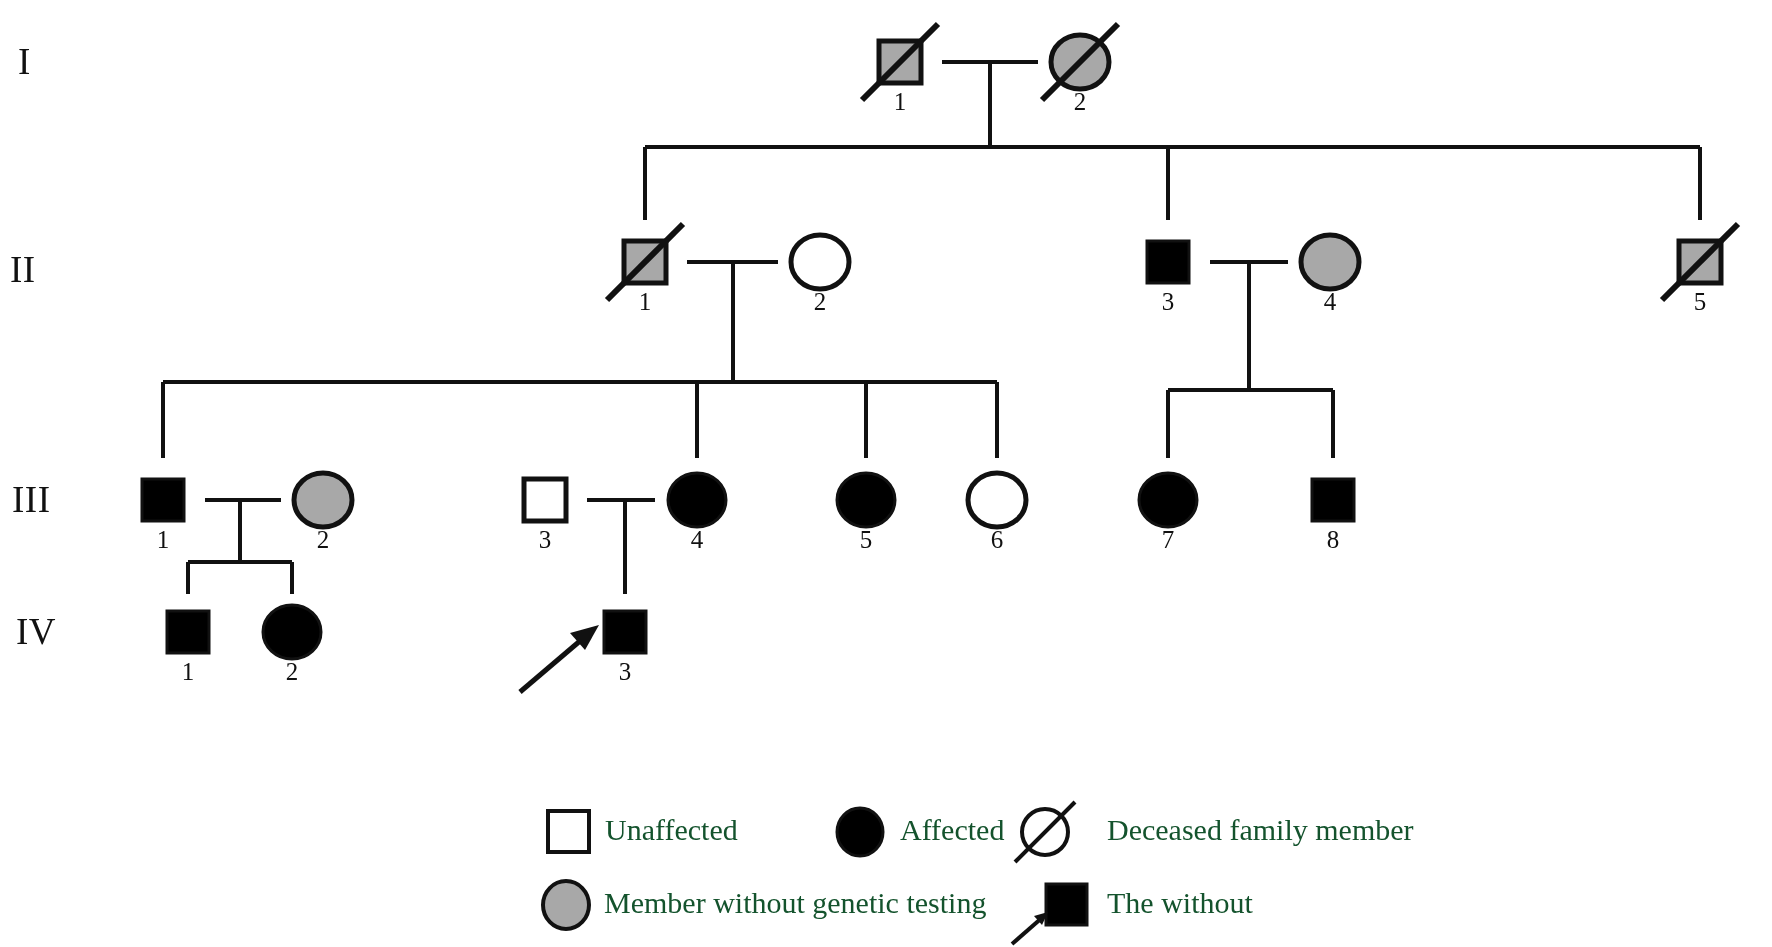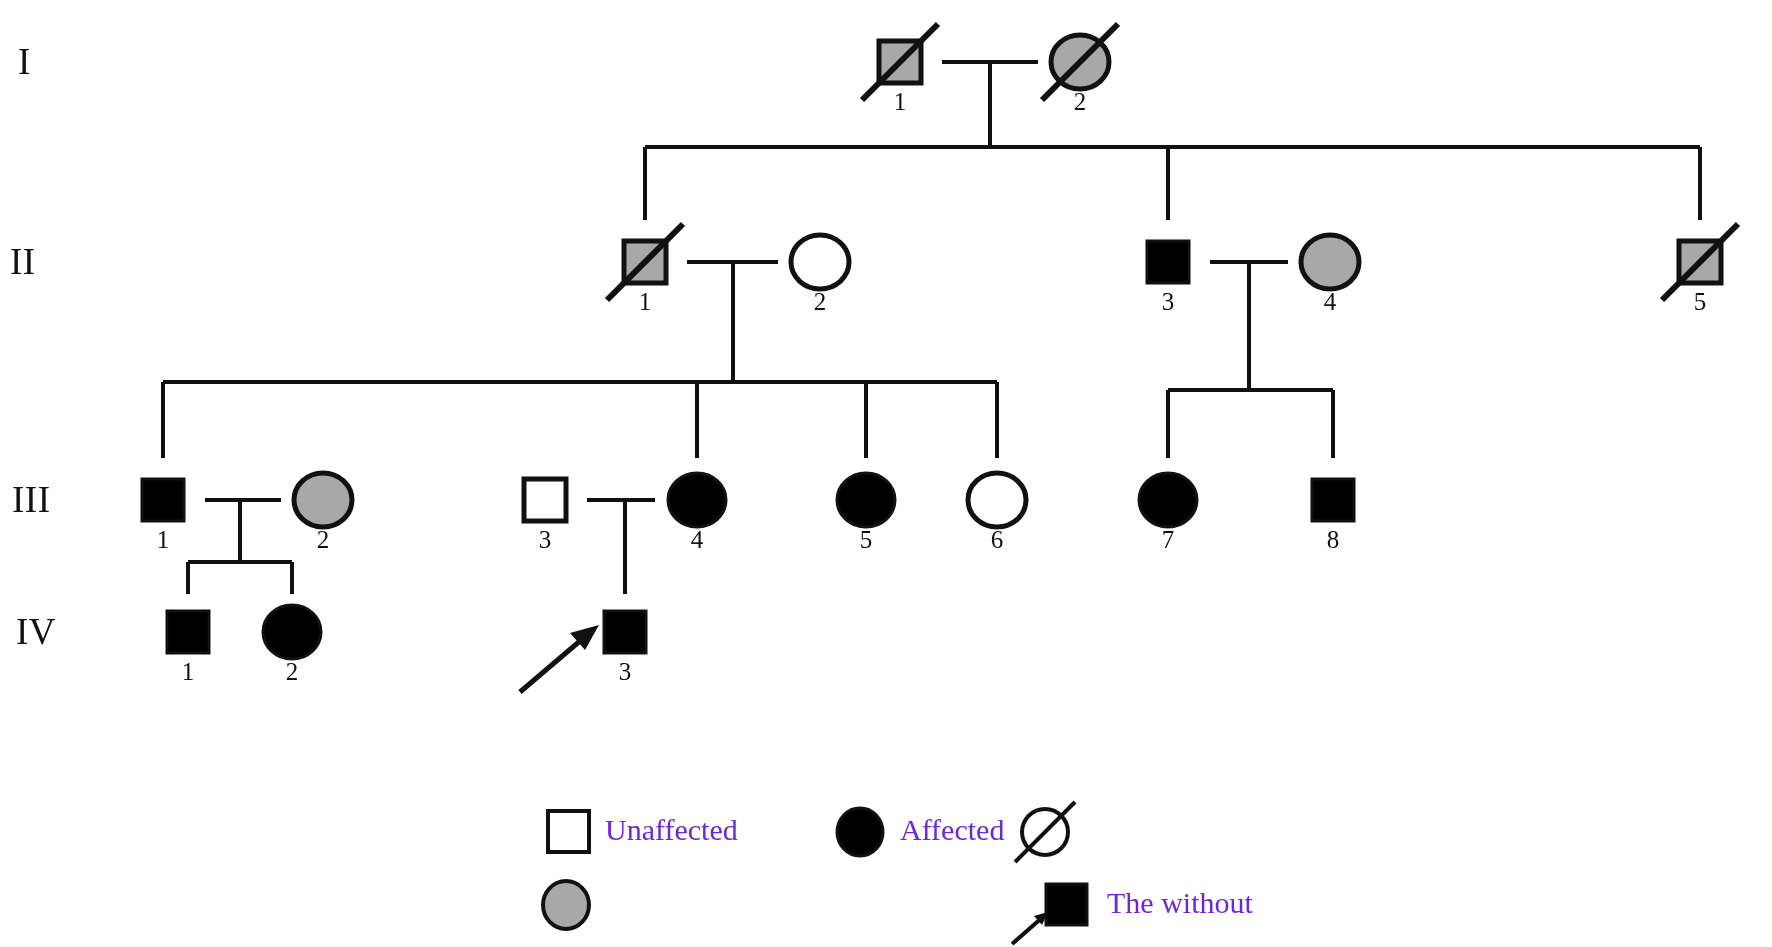--- a/index.html
+++ b/index.html
@@ -5,21 +5,21 @@
   html,body{margin:0;padding:0;background:#ffffff;}
   body{width:1772px;height:947px;position:relative;overflow:hidden;
        font-family:"Liberation Serif","DejaVu Serif",serif;color:#0a0a0a;}
   #stage{position:absolute;left:0;top:0;width:1772px;height:947px;}
   svg#ped{position:absolute;left:0;top:0;width:1772px;height:947px;display:block;}
   .genlab{position:absolute;font-size:37px;font-family:"Liberation Serif","DejaVu Serif",serif;
           color:#111;letter-spacing:.5px;}
   .idlab{position:absolute;font-size:25px;font-family:"Liberation Serif","DejaVu Serif",serif;
          color:#111;text-align:center;transform:translateX(-50%);}
   .legtext{position:absolute;font-size:30px;font-family:"Liberation Serif","DejaVu Serif",serif;
-           color:#6d28d9;white-space:nowrap;}
+           color:#14532d;white-space:nowrap;}
 </style>
 </head>
 <body>
 
 <div id="stage">
 
   <svg id="ped" viewBox="0 0 1772 947">
     <g id="lines" fill="none" stroke="#111111" stroke-width="4" stroke-linecap="butt">
 
       <line x1="942" y1="62" x2="1038" y2="62"></line>
@@ -81,21 +81,21 @@
         <line x1="607" y1="300" x2="683" y2="224" stroke="#111111" stroke-width="6"></line>
         <line x1="1662" y1="300" x2="1738" y2="224" stroke="#111111" stroke-width="6"></line>
         <g>
           <line x1="520" y1="692" x2="587" y2="635" stroke="#111111" stroke-width="5"></line>
           <polygon points="599,625 570,633 585,650" fill="#111111"></polygon>
         </g>
       </g>
   </svg>
 
   <div class="genlab" style="left:18px;top:40px;">I</div>
-  <div class="genlab" style="left:10px;top:240px;">II</div>
+  <div class="genlab" style="left:10px;top:248px;">II</div>
   <div class="genlab" style="left:12px;top:478px;">III</div>
   <div class="genlab" style="left:16px;top:610px;">IV</div>
 
   <div id="idlabels">
       <div class="idlab" style="left: 900px; top: 88px;">1</div>
       <div class="idlab" style="left: 1080px; top: 88px;">2</div>
       <div class="idlab" style="left: 645px; top: 288px;">1</div>
       <div class="idlab" style="left: 820px; top: 288px;">2</div>
       <div class="idlab" style="left: 1168px; top: 288px;">3</div>
       <div class="idlab" style="left: 1330px; top: 288px;">4</div>
@@ -125,15 +125,17 @@
     <ellipse cx="566" cy="905" rx="23" ry="24" fill="#a8a8a8" stroke="#111111" stroke-width="4"></ellipse>
     <g>
       <rect x="1046" y="884" width="41" height="41" fill="#000000" stroke="#111111" stroke-width="3"></rect>
       <line x1="1012" y1="944" x2="1044" y2="916" stroke="#111111" stroke-width="4"></line>
       <polygon points="1048,912 1034,916 1042,925" fill="#111111"></polygon>
     </g>
   </svg>
 
   <div class="legtext" style="left:605px;top:813px;">Unaffected</div>
   <div class="legtext" style="left:900px;top:813px;text-align:right;">Affected</div>
+  <div class="legtext" style="left:1107px;top:813px;">Deceased family member</div>
+  <div class="legtext" style="left:604px;top:886px;">Member without genetic testing</div>
   <div class="legtext" style="left:1107px;top:886px;">The without</div>
 
 </div>
 
 </body></html>

